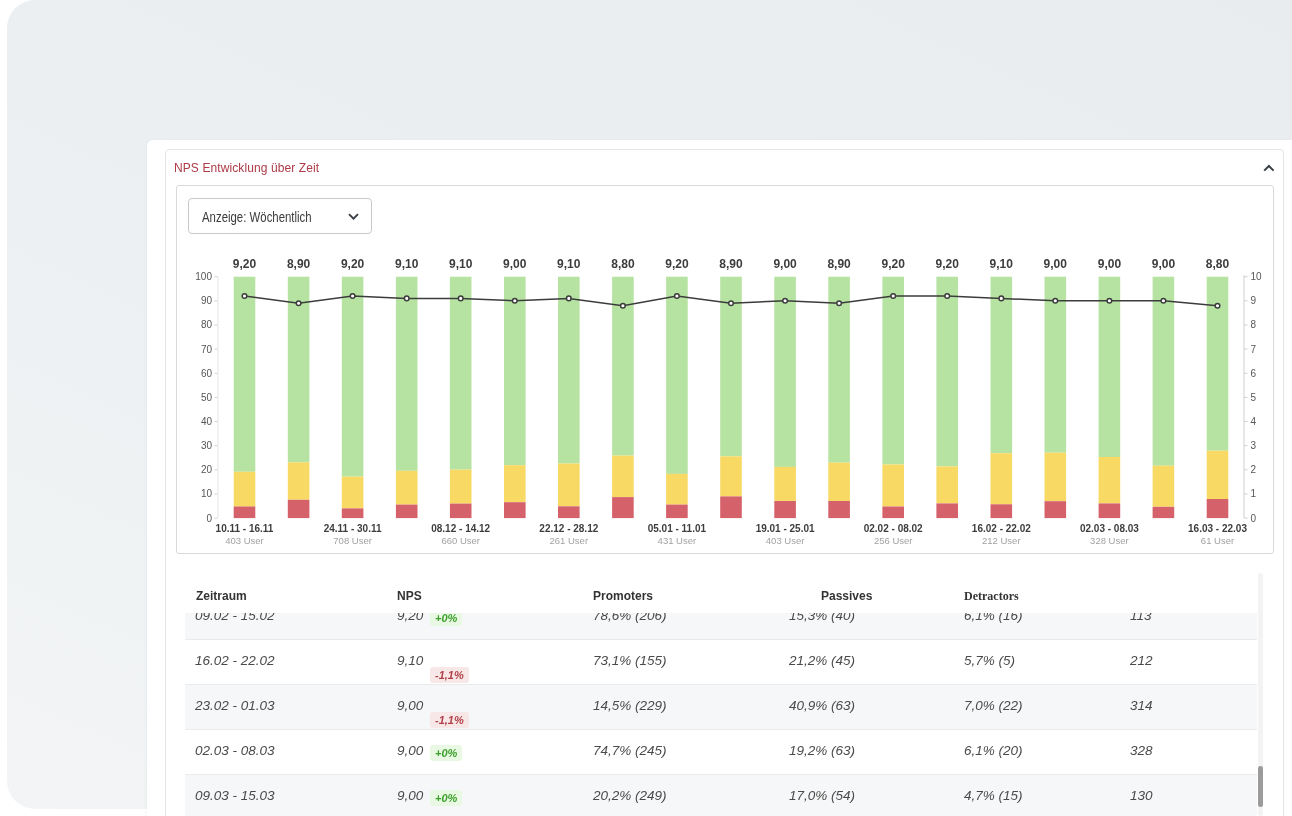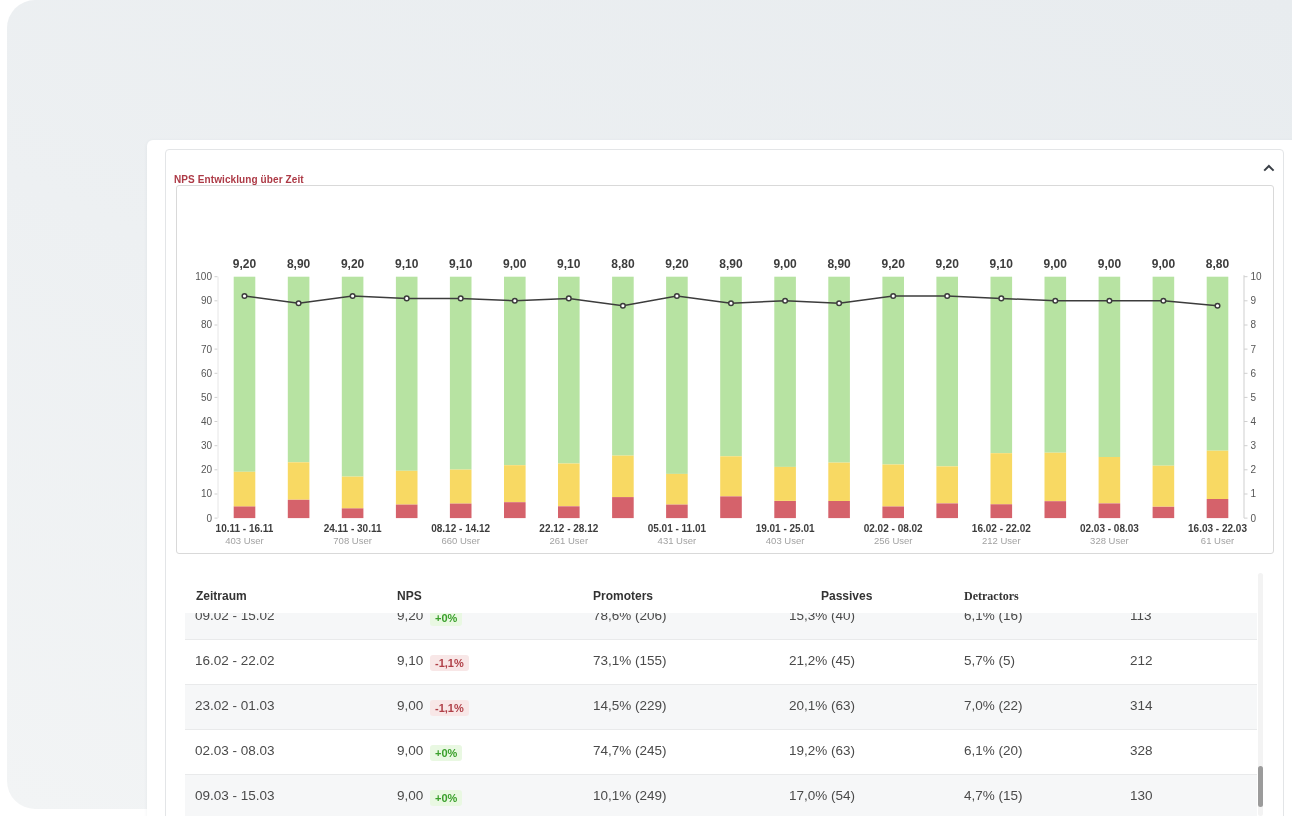--- a/index.html
+++ b/index.html
@@ -4,59 +4,65 @@
 * { margin:0; padding:0; box-sizing:border-box; }
 html,body { width:1292px; height:816px; overflow:hidden; background:#ffffff;
   font-family:"Liberation Sans", sans-serif; }
 .graybg { position:absolute; left:7px; top:0; width:1285px; height:809px;
   border-radius:28px 0 0 28px;
   background:linear-gradient(205deg,#e8ecef 0%,#edf0f2 55%,#f2f4f5 100%); }
 .card { position:absolute; left:147px; top:140px; width:1150px; height:700px;
   background:#ffffff; border-radius:6px 0 0 0; box-shadow:0 1px 4px rgba(40,50,60,0.06); }
 .panel { position:absolute; left:165px; top:149px; width:1119px; height:690px;
   background:#ffffff; border:1px solid #e3e5e7; border-radius:4px; }
-.title { position:absolute; left:174px; top:174px; font-size:10px; font-weight:bold;
+.title { position:absolute; left:174px; top:161px; font-size:12px; font-weight:normal;
   color:#ad3a46; letter-spacing:0.1px; }
 .chevup { position:absolute; left:1263px; top:164px; }
 .chartbox { position:absolute; left:176px; top:185px; width:1098px; height:369px;
   border:1px solid #d9d9d9; border-radius:3px; background:#fff; }
 .dropdown { position:absolute; left:11px; top:12px; width:184px; height:36px;
   border:1px solid #c9c9c9; border-radius:4px; background:#fff; }
 .dropdown span { position:absolute; left:13px; top:9px; font-size:15px; color:#3b3b3b; display:inline-block; transform:scaleX(0.76); transform-origin:0 0; white-space:nowrap; }
 .dropdown svg { position:absolute; right:12px; top:14px; }
 .thead { position:absolute; top:589px; left:0; width:1292px; font-size:12px; font-weight:bold; color:#333; }
 .thead span { position:absolute; top:0; }
 .h1 { left:196px;text-align:right; } .h2 { left:397px; } .h3 { left:593px; }
 .h4 { left:789px;padding-left:32px; } .h5 { left:964px;font-family:Liberation Serif, serif; } .h6 { left:1130px;margin-top:40px; }
 .tclip { position:absolute; left:166px; top:613px; width:1117px; height:203px; overflow:hidden; }
 .tbody { position:absolute; left:19px; top:-18px; width:1072px; }
 .trow { position:relative; width:1072px; height:45px; border-bottom:1px solid #e9eaeb;
   font-size:13.5px; color:#4a4a4a; }
 .trow.odd { background:#f6f7f8; }
-.trow span { position:absolute; top:12.5px; }
+.trow span { position:absolute; top:12.5px;font-style:italic; }
 .c1 { left:10px; } .c2 { left:212px; } .c3 { left:408px; }
 .c4 { left:604px;text-align:center; } .c5 { left:779px; } .c6 { left:945px; }
 .badge { left:245px; top:15px !important; font-size:11px; font-weight:bold;
   padding:2px 5px; border-radius:3px; }
 .badge.g { background:#e9f8e2; color:#3ba02c; }
-.badge.r { background:#f8e7e7; color:#b04048; }
+.badge.r { background:#f8e7e7; color:#b04048;margin-top:12px; }
 .sbtrack { position:absolute; left:1258px; top:573px; width:5px; height:243px;
   background:#f3f3f3; border-radius:3px; }
 .sbthumb { position:absolute; left:1258px; top:766px; width:5px; height:41px;
   background:#9b9b9b; border-radius:3px; }
 </style></head>
 <body>
 <div class="graybg"></div>
 <div class="card"></div>
 <div class="panel"></div>
 <div class="title">NPS Entwicklung über Zeit</div>
 <svg class="chevup" width="12" height="9" viewBox="0 0 12 9">
     <polyline points="1.2,6.6 5.9,2 10.6,6.6" fill="none" stroke="#3a3f46" stroke-width="2"></polyline>
   </svg>
 <div class="chartbox">
+<div class="dropdown">
+      <span>Anzeige: Wöchentlich</span>
+<svg width="11" height="7" viewBox="0 0 11 7">
+        <polyline points="1,1.2 5.5,5.7 10,1.2" fill="none" stroke="#3a3f46" stroke-width="1.9"></polyline>
+      </svg>
+</div>
 <svg width="1098" height="369" viewBox="0 0 1098 369" style="position:absolute;left:0;top:0">
 <rect x="56.7" y="90.7" width="21.6" height="195.1" fill="#b7e3a2"></rect>
 <rect x="56.7" y="285.8" width="21.6" height="34.8" fill="#f8d963"></rect>
 <rect x="56.7" y="320.5" width="21.6" height="11.6" fill="#d5626b"></rect>
 <rect x="110.8" y="90.7" width="21.6" height="185.6" fill="#b7e3a2"></rect>
 <rect x="110.8" y="276.3" width="21.6" height="37.4" fill="#f8d963"></rect>
 <rect x="110.8" y="313.8" width="21.6" height="18.3" fill="#d5626b"></rect>
 <rect x="164.8" y="90.7" width="21.6" height="199.9" fill="#b7e3a2"></rect>
 <rect x="164.8" y="290.6" width="21.6" height="31.9" fill="#f8d963"></rect>
 <rect x="164.8" y="322.4" width="21.6" height="9.7" fill="#d5626b"></rect>
@@ -241,38 +247,38 @@
 <span class="c3">73,1% (155)</span>
         <span class="c4">21,2% (45)</span>
         <span class="c5">5,7% (5)</span>
         <span class="c6">212</span>
 </div>
 <div class="trow odd">
 <span class="c1">23.02 - 01.03</span>
         <span class="c2">9,00</span>
         <span class="badge r">-1,1%</span>
 <span class="c3">14,5% (229)</span>
-        <span class="c4">20,1% (63)</span>
+        <span class="c4">40,9% (63)</span>
         <span class="c5">7,0% (22)</span>
         <span class="c6">314</span>
 </div>
 <div class="trow even">
 <span class="c1">02.03 - 08.03</span>
         <span class="c2">9,00</span>
         <span class="badge g">+0%</span>
 <span class="c3">74,7% (245)</span>
         <span class="c4">19,2% (63)</span>
         <span class="c5">6,1% (20)</span>
         <span class="c6">328</span>
 </div>
 <div class="trow odd">
 <span class="c1">09.03 - 15.03</span>
         <span class="c2">9,00</span>
         <span class="badge g">+0%</span>
-<span class="c3">10,1% (249)</span>
+<span class="c3">20,2% (249)</span>
         <span class="c4">17,0% (54)</span>
         <span class="c5">4,7% (15)</span>
         <span class="c6">130</span>
 </div>
 </div>
   </div>
 <div class="sbtrack"></div>
 <div class="sbthumb"></div>
 
 </body></html>

